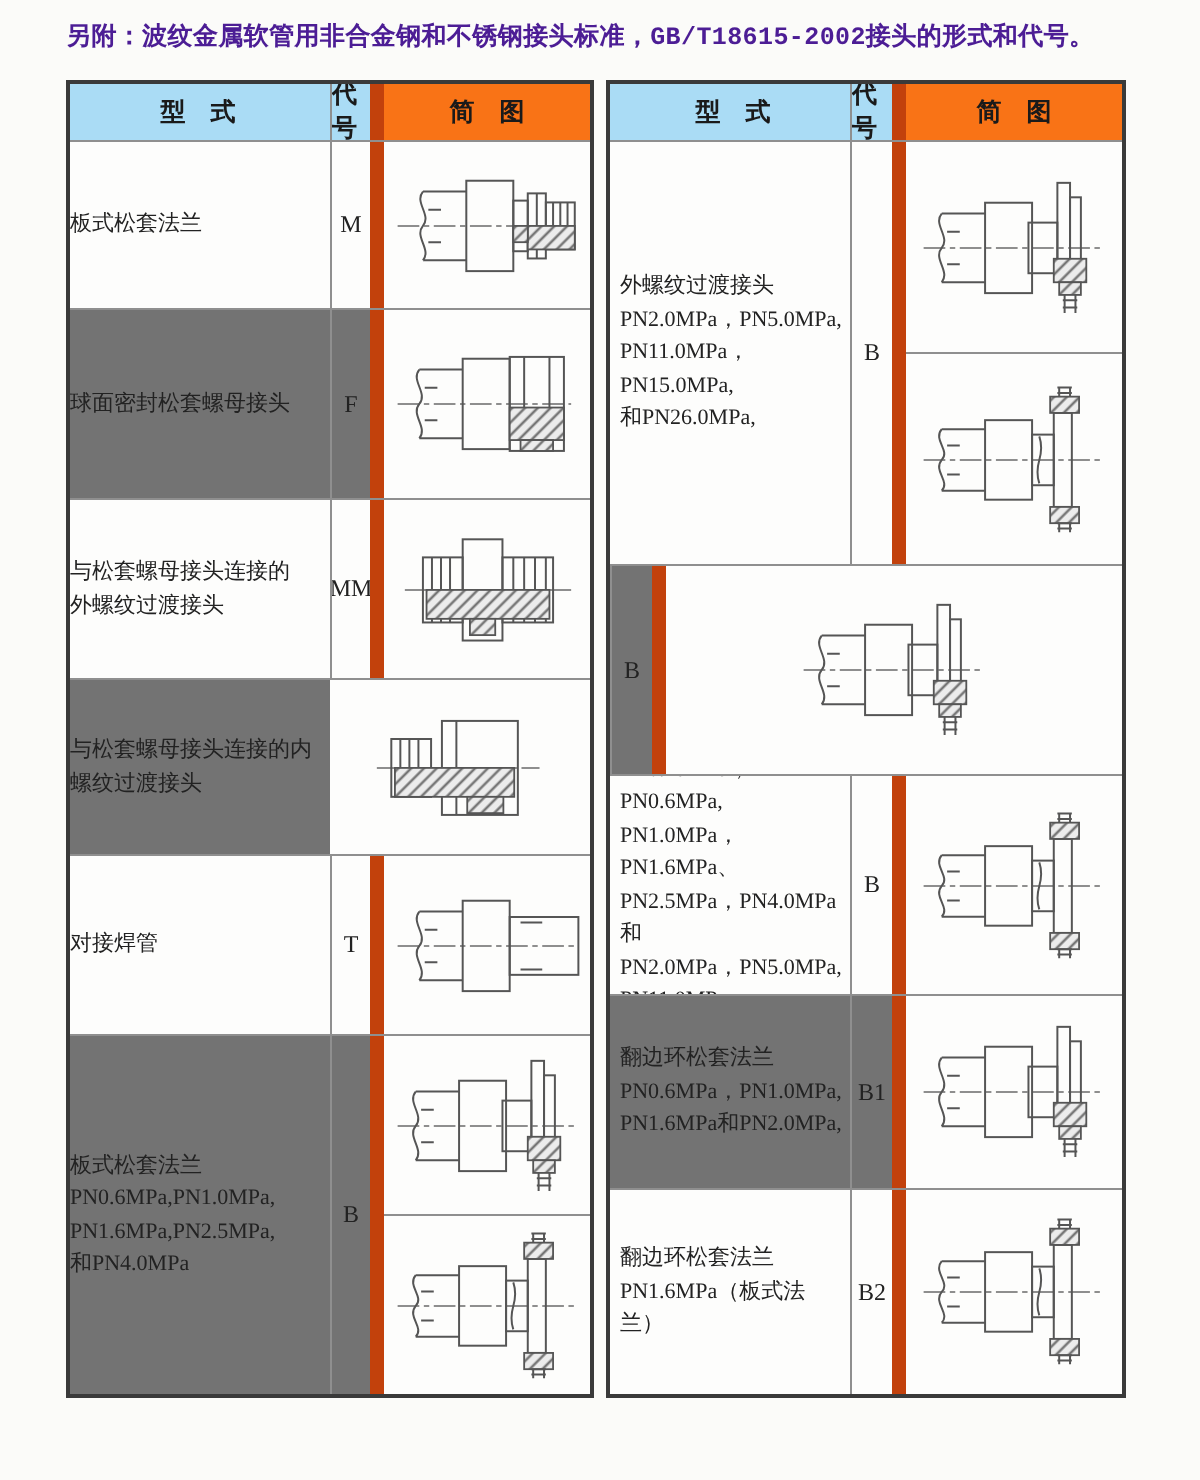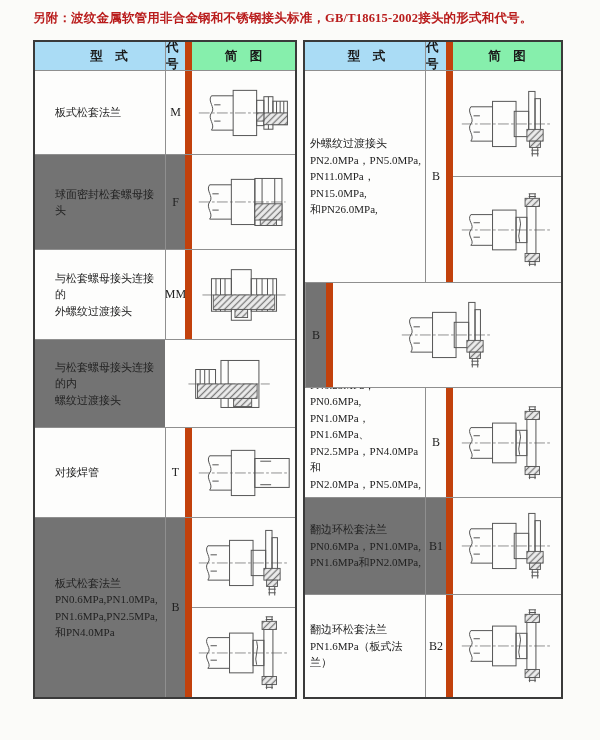--- a/index.html
+++ b/index.html
@@ -1,40 +1,40 @@
 <!DOCTYPE html>
 <html><head>
 <meta charset="utf-8">
 <style>
   html,body{margin:0;padding:0;}
   body{font-family:"Liberation Serif","DejaVu Serif",serif;background:#e9e9e9;}
   .page{position:relative;width:600px;height:740px;background:#fbfbf9;overflow:hidden;}
   .title{position:absolute;left:33px;top:10px;width:540px;
-         font-family:Liberation Serif, serif;
-         font-weight:bold;font-size:12.5px;color:#b91c1c;letter-spacing:0.2px;}
+         font-family:Liberation Mono, monospace;
+         font-weight:bold;font-size:12.5px;color:#4c1d95;letter-spacing:0.2px;}
   .tables{position:absolute;left:33px;top:40px;display:flex;gap:6px;}
   .half{border:2px solid #3a3a3a;background:#fdfdfc;box-sizing:border-box;
         display:flex;flex-direction:column;}
   .half.l{width:264px;}
   .half.r{width:260px;}
   .row{display:flex;border-top:1px solid #8f8f8f;box-sizing:border-box;}
   .row:first-child{border-top:none;}
   .cell{box-sizing:border-box;overflow:hidden;}
-  .c-type{width:130px;padding:4px 2px 4px 20px;font-size:11px;line-height:1.5;
+  .c-type{width:130px;padding:4px 2px 4px 0;font-size:11px;line-height:1.5;
           color:#222;white-space:pre-line;display:flex;align-items:center;}
   .half.r .c-type{width:120px;padding-left:5px;}
   .c-code{width:27px;border-left:1px solid #8f8f8f;border-right:7px solid #c2410c;
           display:flex;align-items:center;justify-content:center;
           font-size:12px;color:#222;}
   .half.r .c-code{width:28px;}
   .c-dia{flex:1;display:flex;flex-direction:column;background:#fdfdfc;}
   .head{background:#aadcf5;}
   .hc{display:flex;align-items:center;justify-content:center;
       font-weight:bold;font-size:12.5px;color:#1a1a1a;background:#aadcf5;}
-  .head .c-dia{background:#86efac;}
+  .head .c-dia{background:#f97316;}
   .row.hl .c-type,.row.hl .c-code{background:#737373;}
   .sub{flex:1;display:flex;align-items:center;justify-content:center;min-height:0;}
   .sub2{border-top:1px solid #8f8f8f;}
   .dg{width:94px;max-height:96%;}
   .dg .s{fill:none;stroke:#555;stroke-width:1.1;}
   .dg .h{fill:url(#hatchp);stroke:#555;stroke-width:1;}
   .dg .c{stroke:#6a6a6a;stroke-width:0.8;stroke-dasharray:12 2.5 3 2.5;fill:none;}
 </style>
 </head>
 <body>

